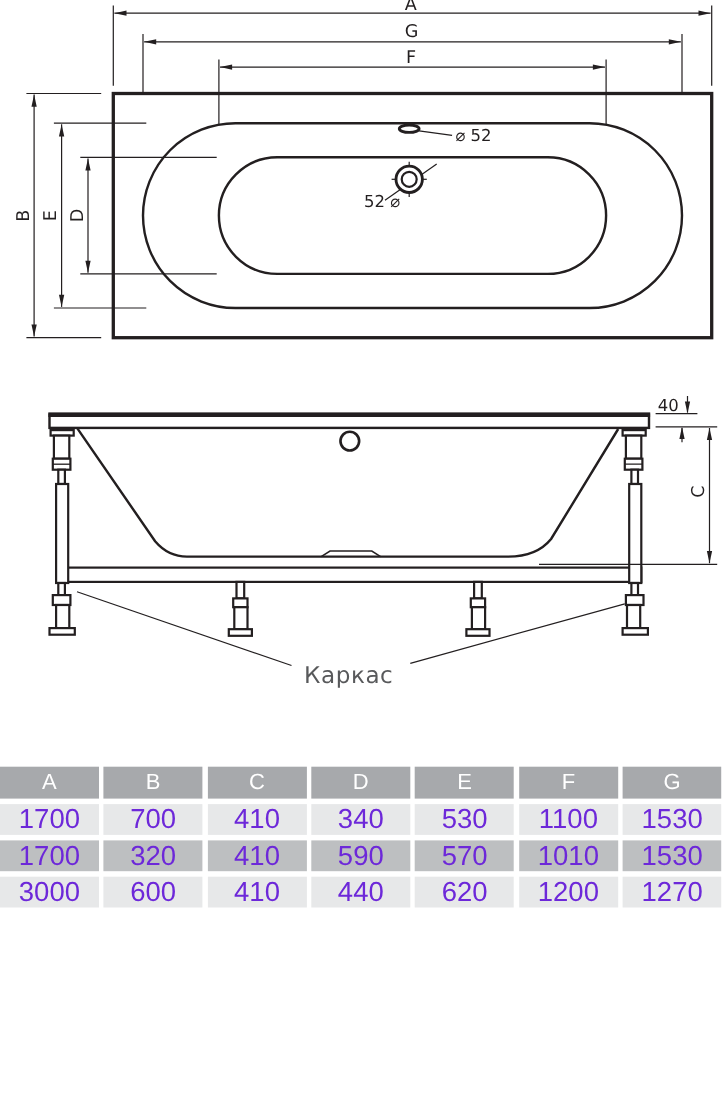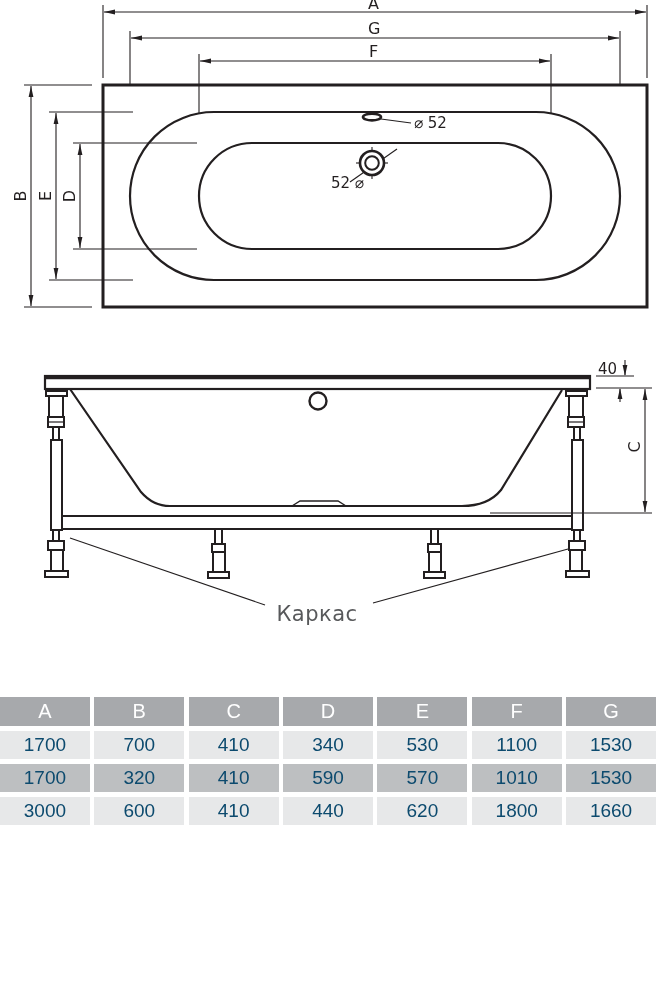--- a/index.html
+++ b/index.html
@@ -22,21 +22,21 @@
     grid-template-columns:repeat(7, 1fr);
     grid-template-rows:29px 28px 28px 28px;
     column-gap:4.5px; row-gap:5px;
     font-family:"Liberation Sans", sans-serif;
   }
   .spec-table .th {
     background:#a7a9ac; color:#ffffff; font-size:20px;
     display:flex; align-items:center; justify-content:center;
   }
   .spec-table .td {
-    color:#0c4a6e; font-size:19px;
+    color:#6d28d9; font-size:25px;
     display:flex; align-items:center; justify-content:center;
   }
   .spec-table .td.light { background:#e7e8e9; }
   .spec-table .td.mid   { background:#bdbfc1; }
 </style>
 </head>
 <body>
 
 <div id="canvas">
 
@@ -220,17 +220,17 @@
       <div class="td mid">410</div>
       <div class="td mid">590</div>
       <div class="td mid">570</div>
       <div class="td mid">1010</div>
       <div class="td mid">1530</div>
       <div class="td light">3000</div>
       <div class="td light">600</div>
       <div class="td light">410</div>
       <div class="td light">440</div>
       <div class="td light">620</div>
-      <div class="td light">1800</div>
-      <div class="td light">1660</div>
+      <div class="td light">1200</div>
+      <div class="td light">1270</div>
     </div>
 
 </div>
 
 </body></html>

